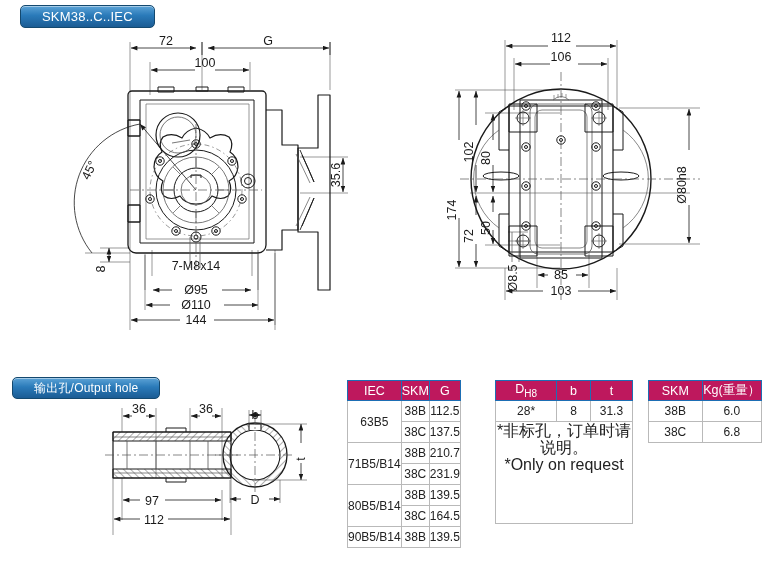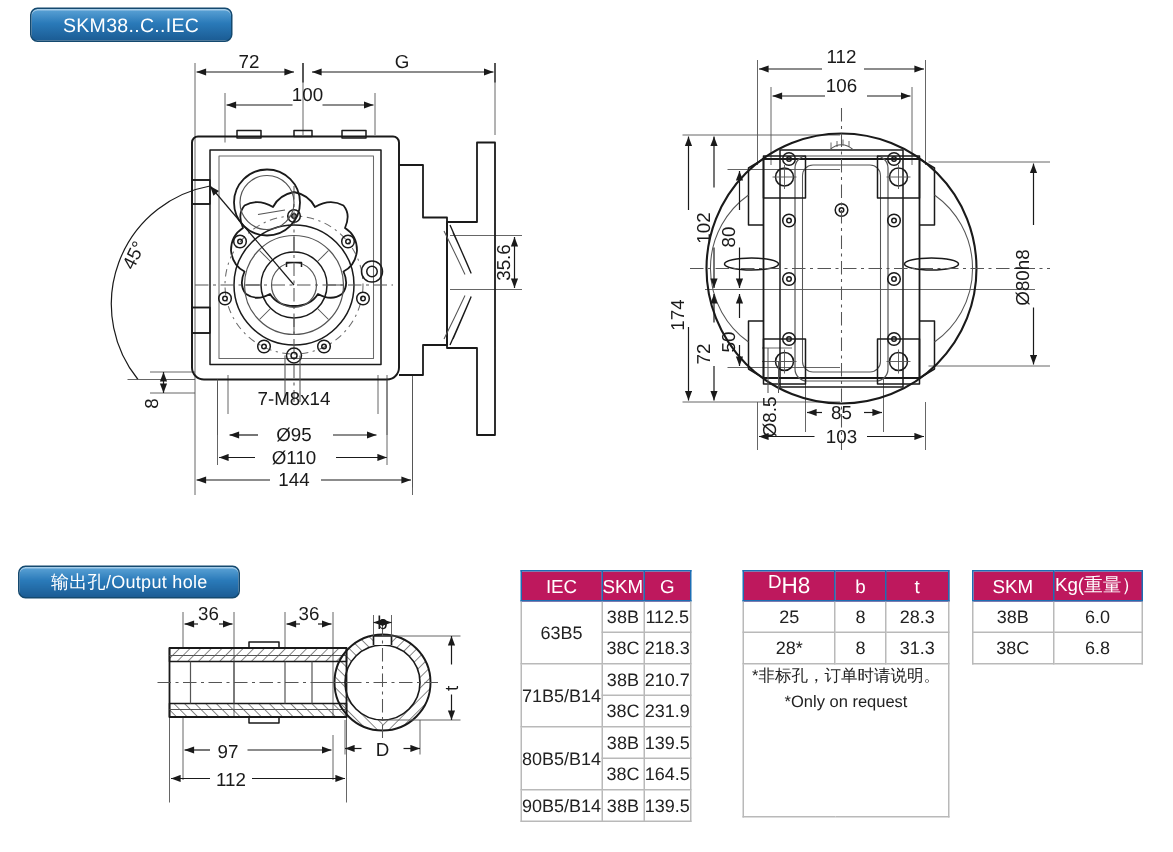--- a/index.html
+++ b/index.html
@@ -11,22 +11,22 @@
          border:1px solid #14496f;box-shadow:inset 0 1px 0 rgba(255,255,255,.45);
          letter-spacing:.2px;white-space:nowrap;padding:0 21px;}
   #badge-title{left:20px;top:5px;height:21px;}
   #badge-output{left:12px;top:377px;height:20px;font-size:12px;}
   svg{position:absolute;left:0;top:0;}
   .tbl{position:absolute;border-collapse:collapse;font-size:12px;background:#fff;}
   .tbl td,.tbl th{border:1px solid #b9b9b9;text-align:center;padding:0;
                   font-weight:normal;color:#222;}
   .tbl th{background:#be185d;color:#fff;height:19px;font-size:12.5px;border-color:#1d6eb4;}
   .tbl td{height:20px;}
-  .note{text-align:left;padding:6px 6px 0 6px;vertical-align:top;font-size:11px;line-height:17px;color:#222;}
-  .small{font-size:15px;vertical-align:sub;}
+  .note{text-align:left;padding:6px 6px 0 6px;vertical-align:top;font-size:16px;line-height:17px;color:#222;}
+  .small{font-size:10px;vertical-align:sub;}
 </style>
 </head>
 <body>
 
 <div class="badge" id="badge-title">SKM38..C..IEC</div>
 
 <svg width="782" height="568" viewBox="0 0 782 568">
   <defs>
     <marker id="ar" markerWidth="9" markerHeight="9" refX="8" refY="3" orient="auto">
       <path d="M0,0 L8,3 L0,6 z" fill="#1a1a1a"></path>
@@ -420,21 +420,21 @@
     </tr>
   </thead>
   <tbody>
     <tr>
       <td rowspan="2">63B5</td>
       <td>38B</td>
       <td>112.5</td>
     </tr>
     <tr>
       <td>38C</td>
-      <td>218.3</td>
+      <td>137.5</td>
     </tr>
     <tr>
       <td rowspan="2">71B5/B14</td>
       <td>38B</td>
       <td>210.7</td>
     </tr>
     <tr>
       <td>38C</td>
       <td>231.9</td>
     </tr>
@@ -457,25 +457,20 @@
 
 <table class="tbl" id="t-bore" style="left:495px;top:380px;width:138px;">
   <thead>
     <tr>
       <th style="width:62px;"><span>D</span><span class="small">H8</span></th>
       <th style="width:34px;">b</th>
       <th style="width:42px;">t</th>
     </tr>
   </thead>
   <tbody>
-    <tr>
-      <td>25</td>
-      <td>8</td>
-      <td>28.3</td>
-    </tr>
     <tr>
       <td>28*</td>
       <td>8</td>
       <td>31.3</td>
     </tr>
     <tr>
       <td colspan="3" class="note" style="height:101px;">
         <div>*非标孔，订单时请说明。</div>
         <div>*Only on request</div>
       </td>

